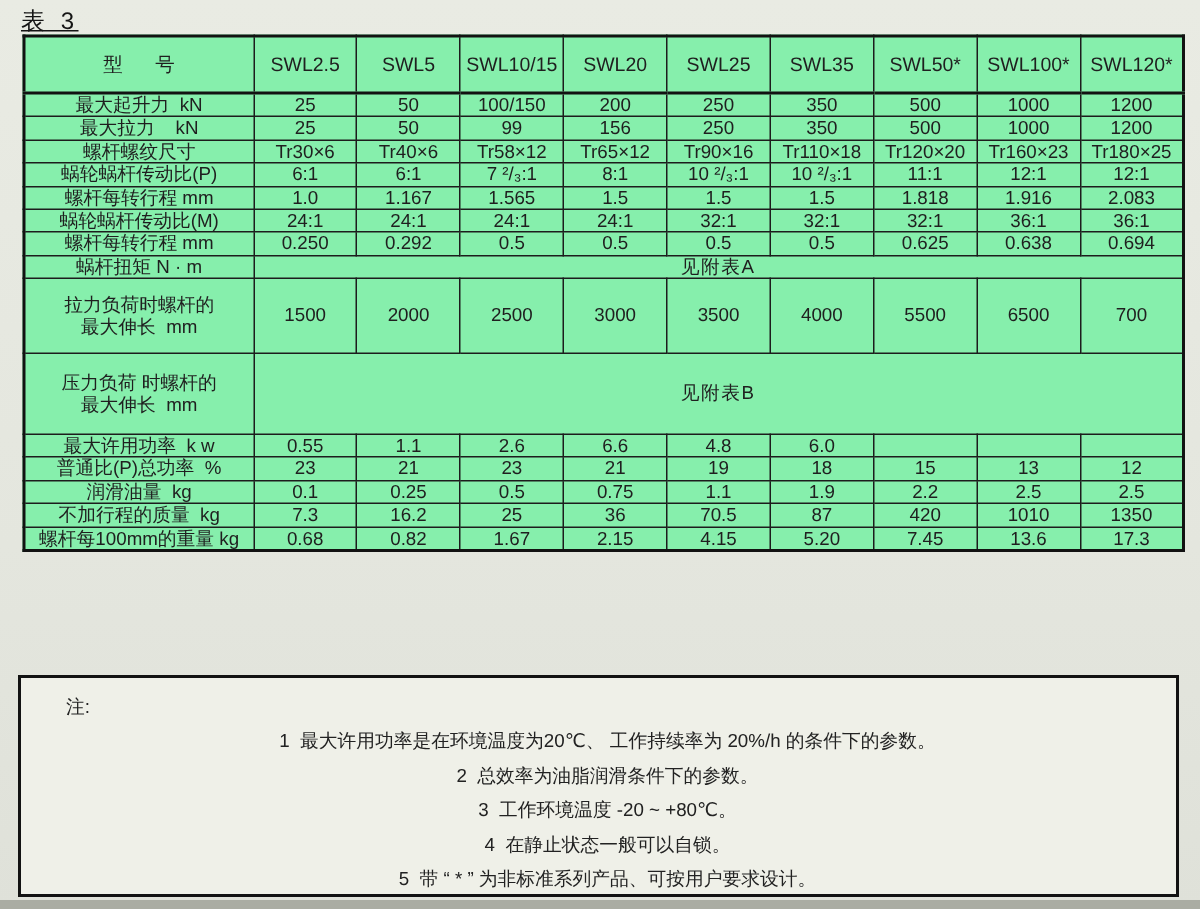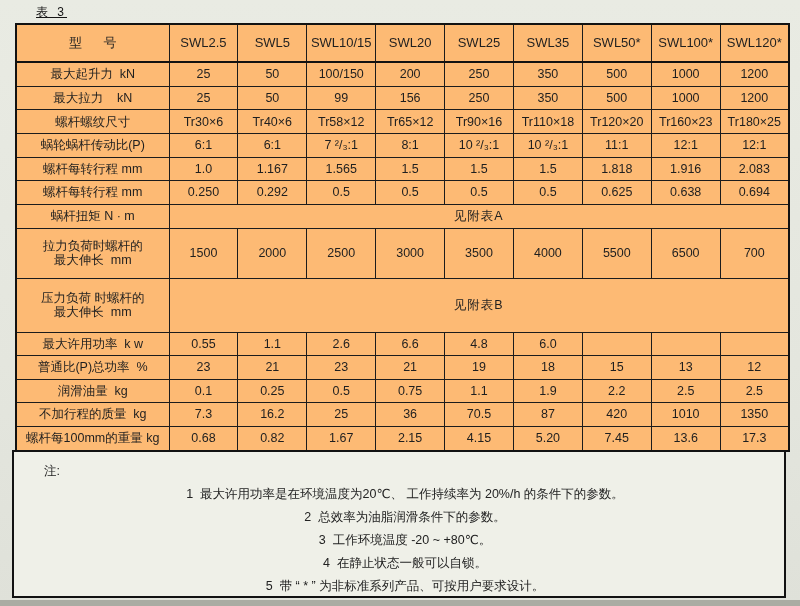--- a/index.html
+++ b/index.html
@@ -3,28 +3,28 @@
 <meta charset="utf-8">
 <style>
   html,body{margin:0;padding:0;}
   body{
     width:800px;height:606px;position:relative;overflow:hidden;
     background:linear-gradient(180deg,#e9ebe3 0%,#e4e6de 60%,#dfe1d9 100%);
     font-family:"Liberation Sans","DejaVu Sans",sans-serif;
     color:#1f1f1f;
   }
   .caption{
-    position:absolute;left:36px;top:4px;font-size:12px;letter-spacing:3px;color:#151515;
+    position:absolute;left:14px;top:4px;font-size:16px;letter-spacing:3px;color:#151515;
     white-space:pre;
     text-decoration:underline;
   }
   table.spec{
-    position:absolute;left:15px;top:23px;width:773px;height:429px;
+    position:absolute;left:15px;top:23px;width:773px;height:332px;
     border-collapse:collapse;table-layout:fixed;
-    background:#fdba74;border:2px solid #121212;
+    background:#86efac;border:2px solid #121212;
   }
   table.spec col.c-label{width:153px;}
   table.spec col.c-data{width:68.9px;}
   table.spec th,table.spec td{
     border:1px solid #1c1c1c;
     font-size:12.5px;line-height:1.15;
     text-align:center;vertical-align:middle;
     padding:0;overflow:hidden;
   }
   table.spec th{
@@ -139,20 +139,32 @@
         <td>1.167</td>
         <td>1.565</td>
         <td>1.5</td>
         <td>1.5</td>
         <td>1.5</td>
         <td>1.818</td>
         <td>1.916</td>
         <td>2.083</td>
       </tr>
       <tr>
+        <td class="label-cell">蜗轮蜗杆传动比(M)</td>
+        <td>24:1</td>
+        <td>24:1</td>
+        <td>24:1</td>
+        <td>24:1</td>
+        <td>32:1</td>
+        <td>32:1</td>
+        <td>32:1</td>
+        <td>36:1</td>
+        <td>36:1</td>
+      </tr>
+      <tr>
         <td class="label-cell">螺杆每转行程 mm</td>
         <td>0.250</td>
         <td>0.292</td>
         <td>0.5</td>
         <td>0.5</td>
         <td>0.5</td>
         <td>0.5</td>
         <td>0.625</td>
         <td>0.638</td>
         <td>0.694</td>

